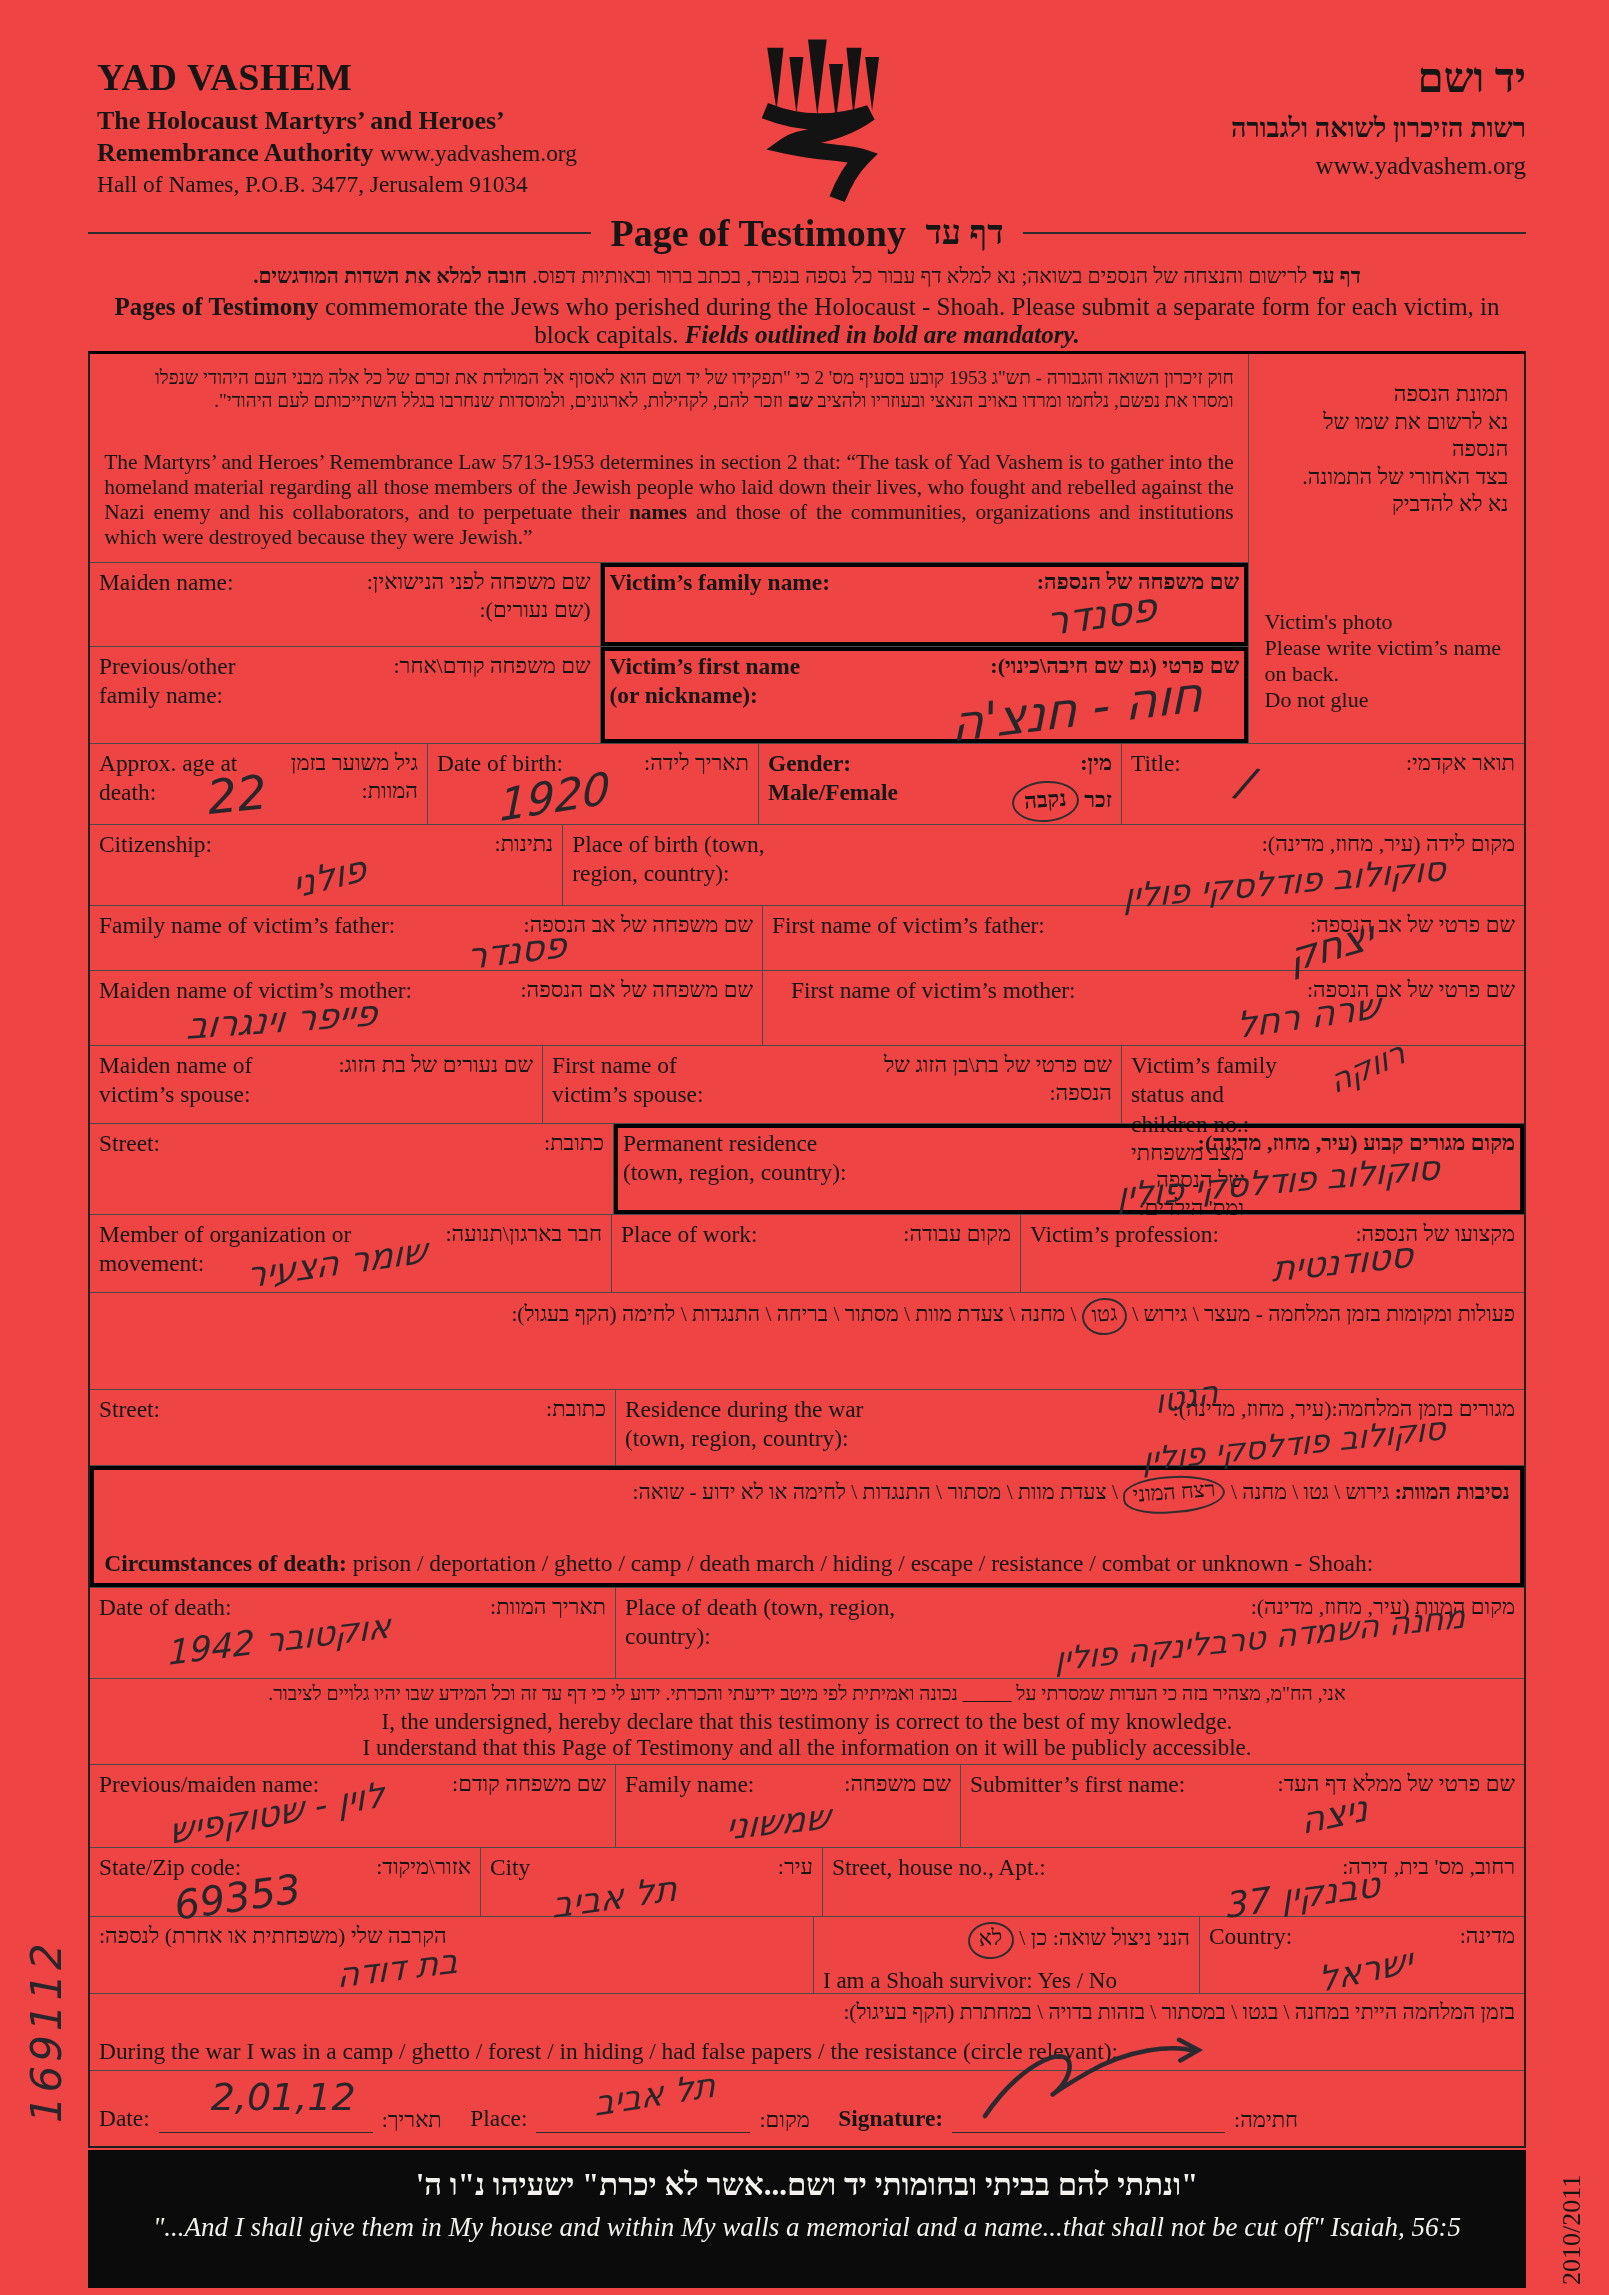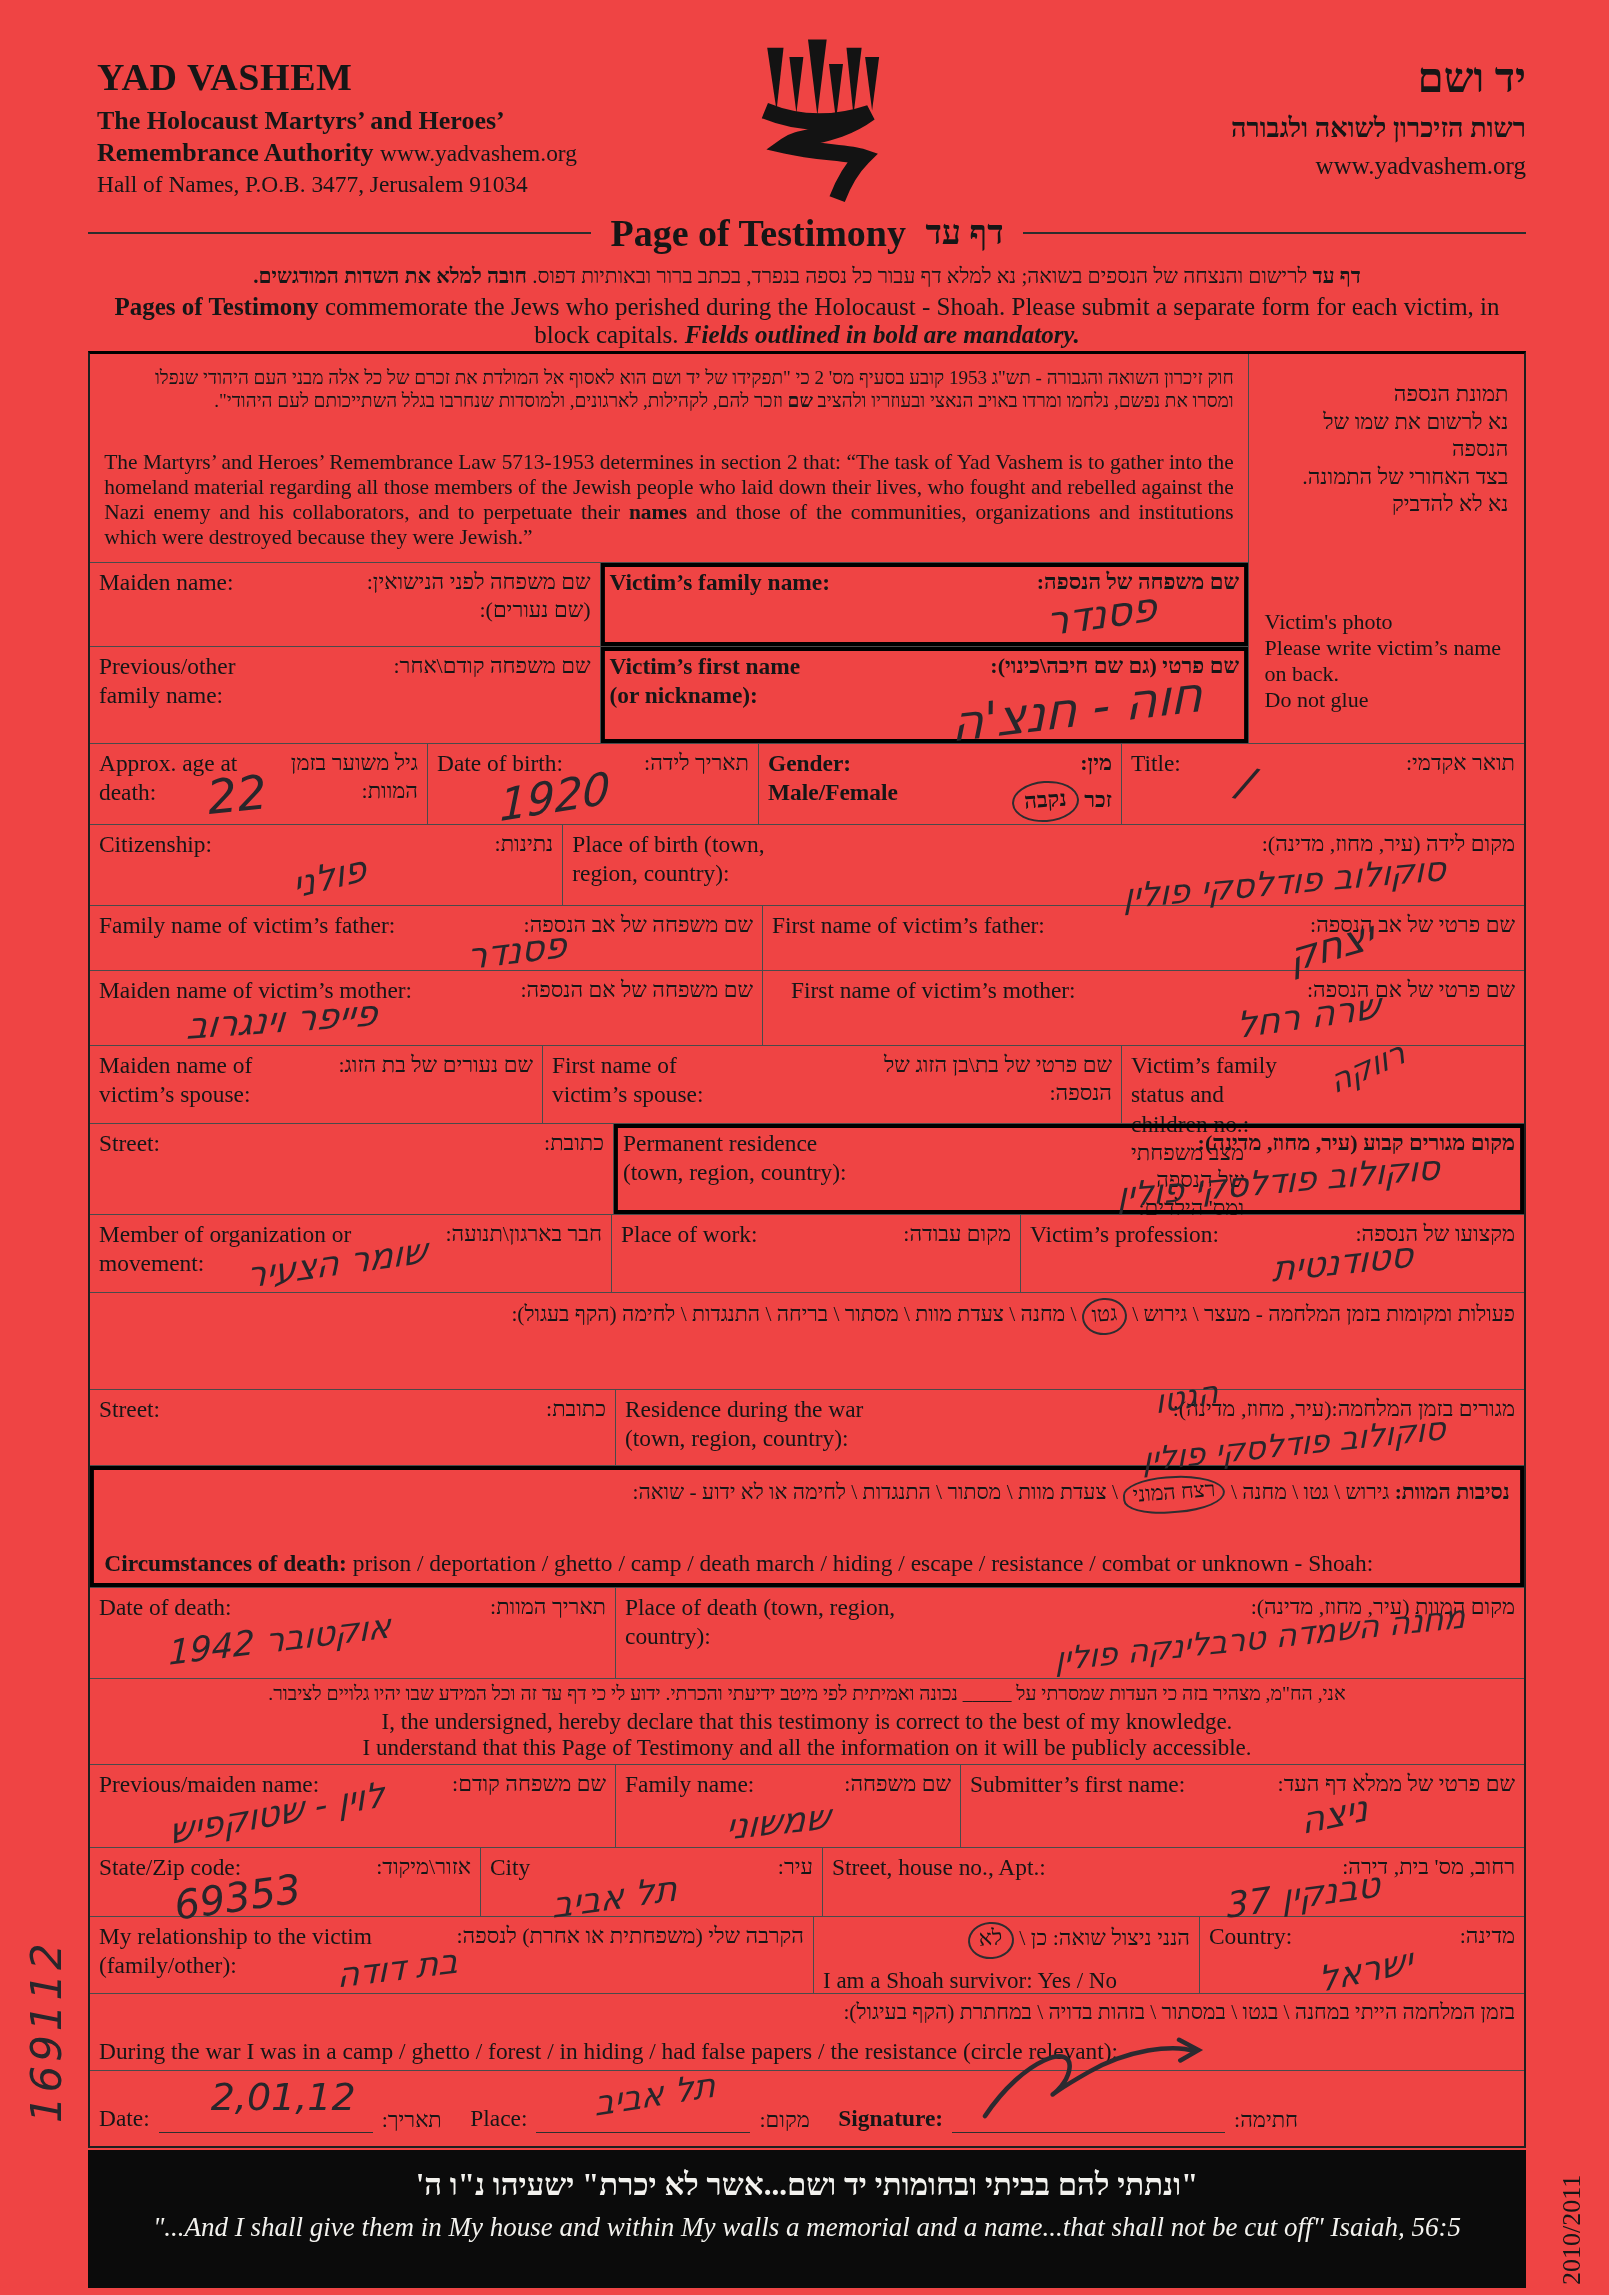--- a/index.html
+++ b/index.html
@@ -367,24 +367,20 @@
       </div>
       <div class="cell" style="width:702px;">
         <div class="en">Street, house no., Apt.:</div>
         <div class="he">רחוב, מס' בית, דירה:</div>
         <div class="hw" style="right:143px;top:30px;font-size:35px;direction:rtl;transform:rotate(-8deg) skewX(-6deg);z-index:3;">טבנקין 37</div>
       </div>
     </div>
 
     <div class="row" style="height:77px;">
       <div class="cell" style="width:723px;">
-        <div class="en">
-            <div>My relationship to the victim</div>
-            <div>(family/other):</div>
-          </div>
         <div class="he">הקרבה שלי (משפחתית או אחרת) לנספה:</div>
         <div class="hw" style="left:247px;top:34px;font-size:34px;direction:rtl;transform:rotate(-7deg) skewX(-8deg);z-index:3;">בת דודה</div>
       </div>
       <div class="cell" style="width:386px;flex-direction:column;align-items:stretch;">
         <div class="he">
           <span>הנני ניצול שואה: כן \ </span><span class="circ" style="padding:0px 9px 5.2px 9px;">לא</span>
         </div>
         <div style="font-size:23px;margin-top:9px;">I am a Shoah survivor: Yes / No</div>
       </div>
       <div class="cell" style="width:325px;">

